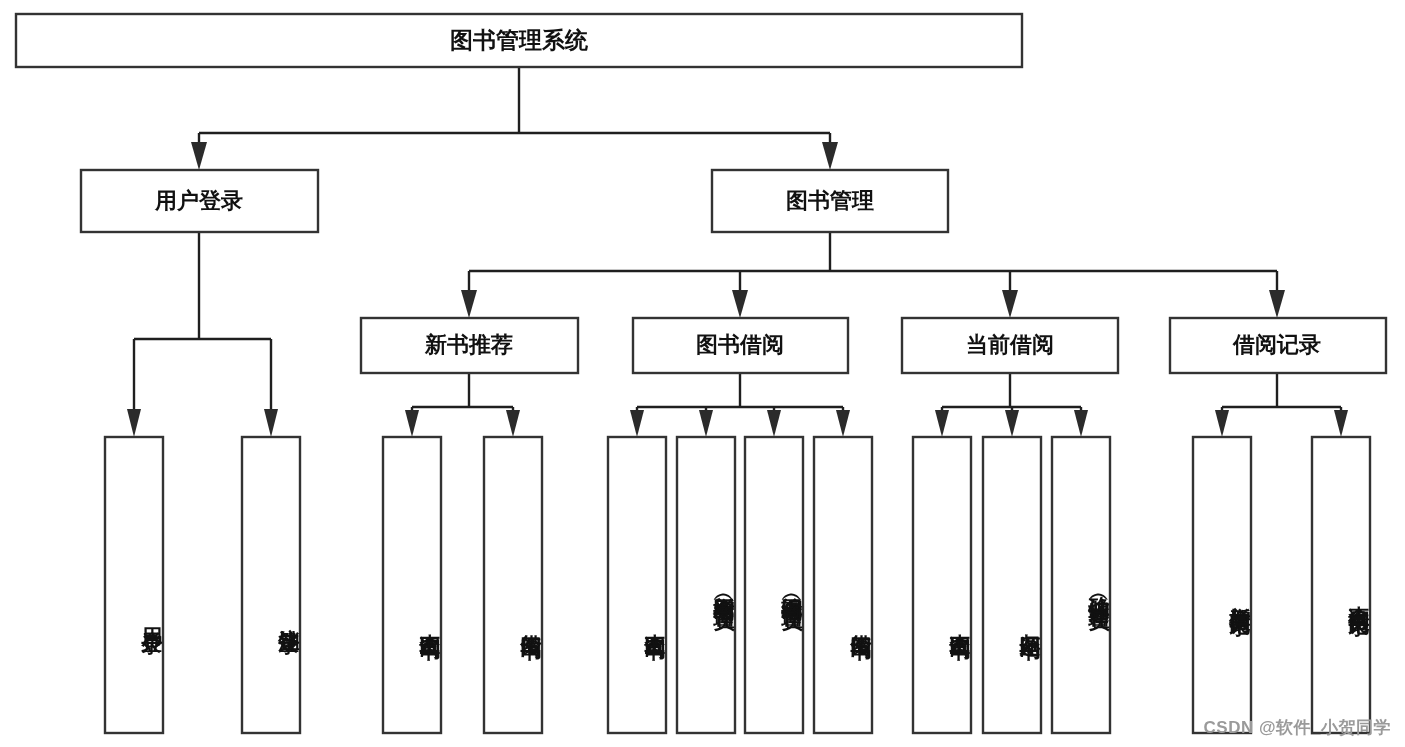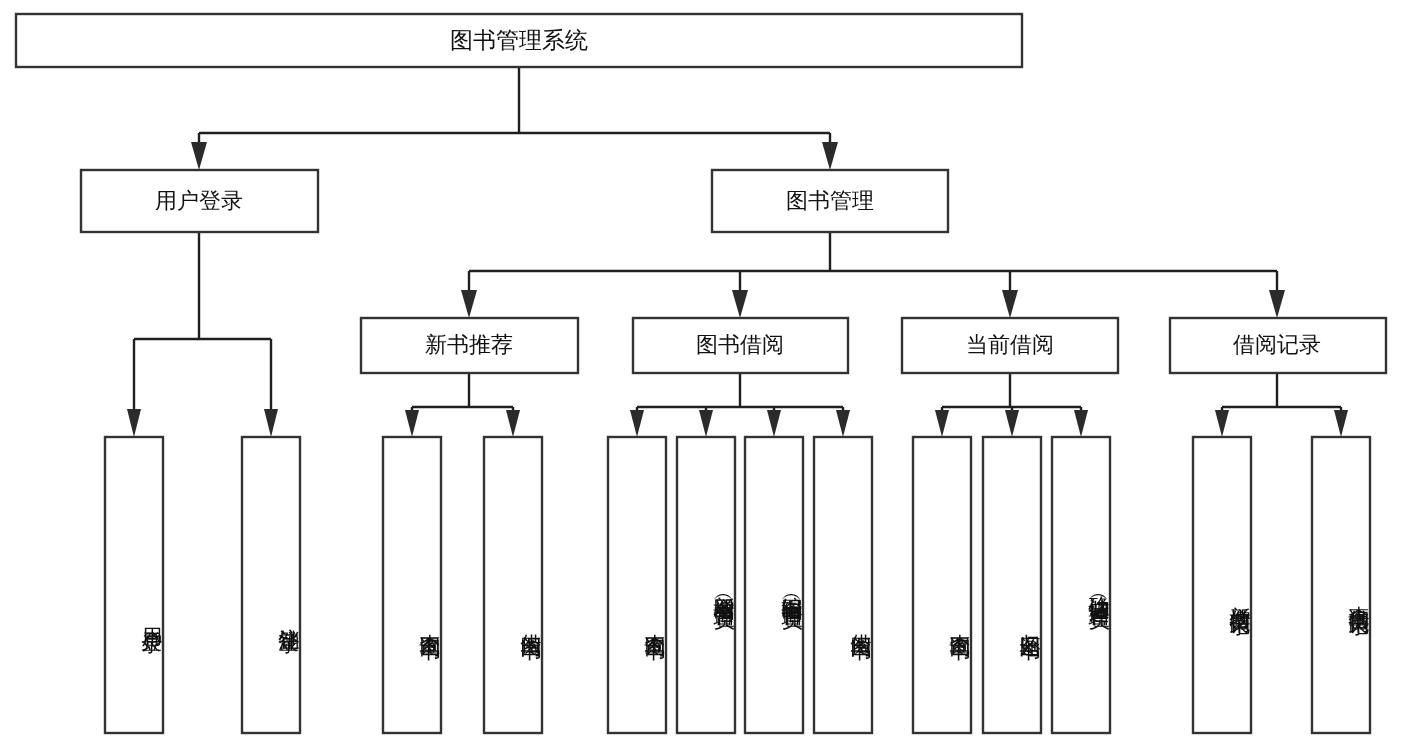--- a/index.html
+++ b/index.html
@@ -10,20 +10,21 @@
   }
   body {
     font-family: "Liberation Sans", "DejaVu Sans", sans-serif;
   }
   #diagram-root {
     position: relative;
     width: 1405px;
     height: 747px;
     background: #ffffff;
     overflow: hidden;
+    font-weight: bold;
   }
   svg#flowchart {
     display: block;
     width: 1405px;
     height: 747px;
   }
   .node-box {
     fill: #ffffff;
     stroke: #333333;
     stroke-width: 2.4;
@@ -215,14 +216,15 @@
   <div class="vlabel" style="left:745px; top:443px; width:58px; height:290px;">编辑图书（管理员）</div>
   <div class="vlabel" style="left:814px; top:508px; width:58px; height:225px;">借阅图书</div>
 
   <div class="vlabel" style="left:913px; top:508px; width:58px; height:225px;">查询图书</div>
   <div class="vlabel" style="left:983px; top:508px; width:58px; height:225px;">归还图书</div>
   <div class="vlabel" style="left:1052px; top:443px; width:58px; height:290px;">确认归还（管理员）</div>
 
   <div class="vlabel" style="left:1193px; top:460px; width:58px; height:270px;">新增借阅记录</div>
   <div class="vlabel" style="left:1312px; top:460px; width:58px; height:270px;">查询借阅记录</div>
 
+  <div class="watermark">CSDN @软件_小贺同学</div>
 
 </div>
 
 </body></html>

